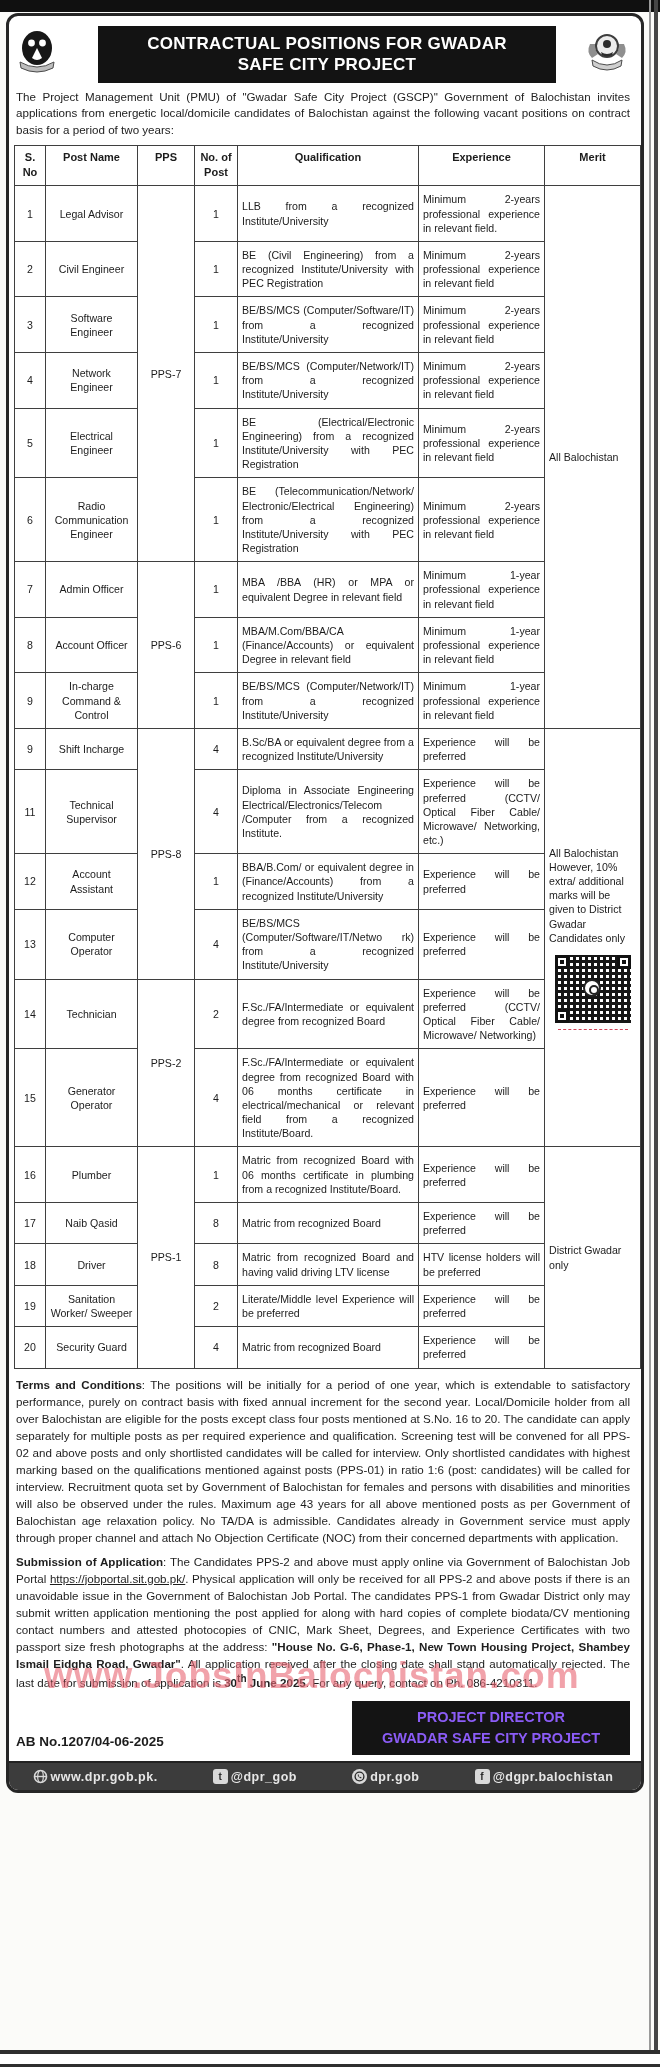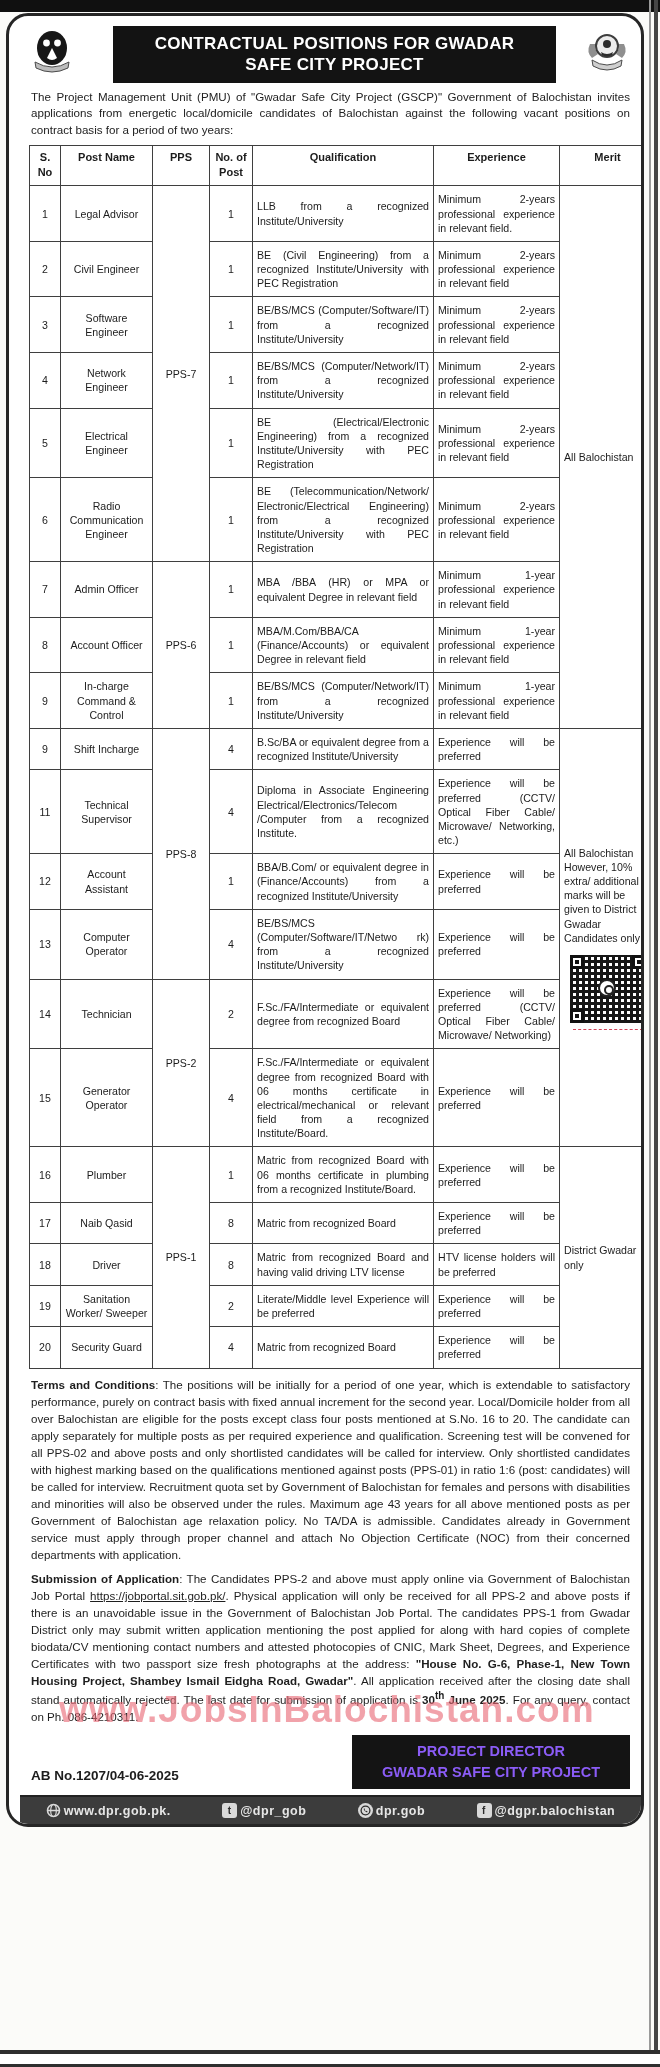--- a/index.html
+++ b/index.html
@@ -9,22 +9,22 @@
     -webkit-font-smoothing:antialiased;
   }
   .top-strip{position:absolute;top:0;left:0;width:660px;height:12px;background:#101010;}
   .right-edge{position:absolute;top:0;right:2px;width:4px;height:2052px;background:#454545;}
   .right-edge2{position:absolute;top:0;right:9px;width:2px;height:2052px;background:#9a9a9a;}
   .bottom-rule{position:absolute;top:2050px;left:0;width:660px;height:10px;
     border-top:4px solid #2e2e2e;border-bottom:3px solid #2e2e2e;background:#fff;}
 
   .ad{
     position:absolute;left:6px;top:13px;width:638px;box-sizing:border-box;
-    background:#ffffff;border:3px solid #262626;border-radius:22px;
-    padding:8px 9px 0 20px;overflow:hidden;
+    background:#ffffff;border:3px solid #262626;border-radius:12px;
+    padding:8px 9px 0 5px;overflow:hidden;
   }
   
   .hdr{display:flex;align-items:center;gap:10px;margin:2px 2px 6px 2px;}
   .crest{flex:0 0 auto;}
   .title-box{
     flex:1 1 auto;background:#131313;color:#ffffff;text-align:center;
     font-weight:bold;font-size:17px;line-height:1.25;letter-spacing:.3px;
     padding:7px 6px;margin:0 18px 0 30px;
   }
   .intro{font-size:11.6px;line-height:1.45;text-align:justify;margin:4px 2px 6px 2px;color:#222;}

